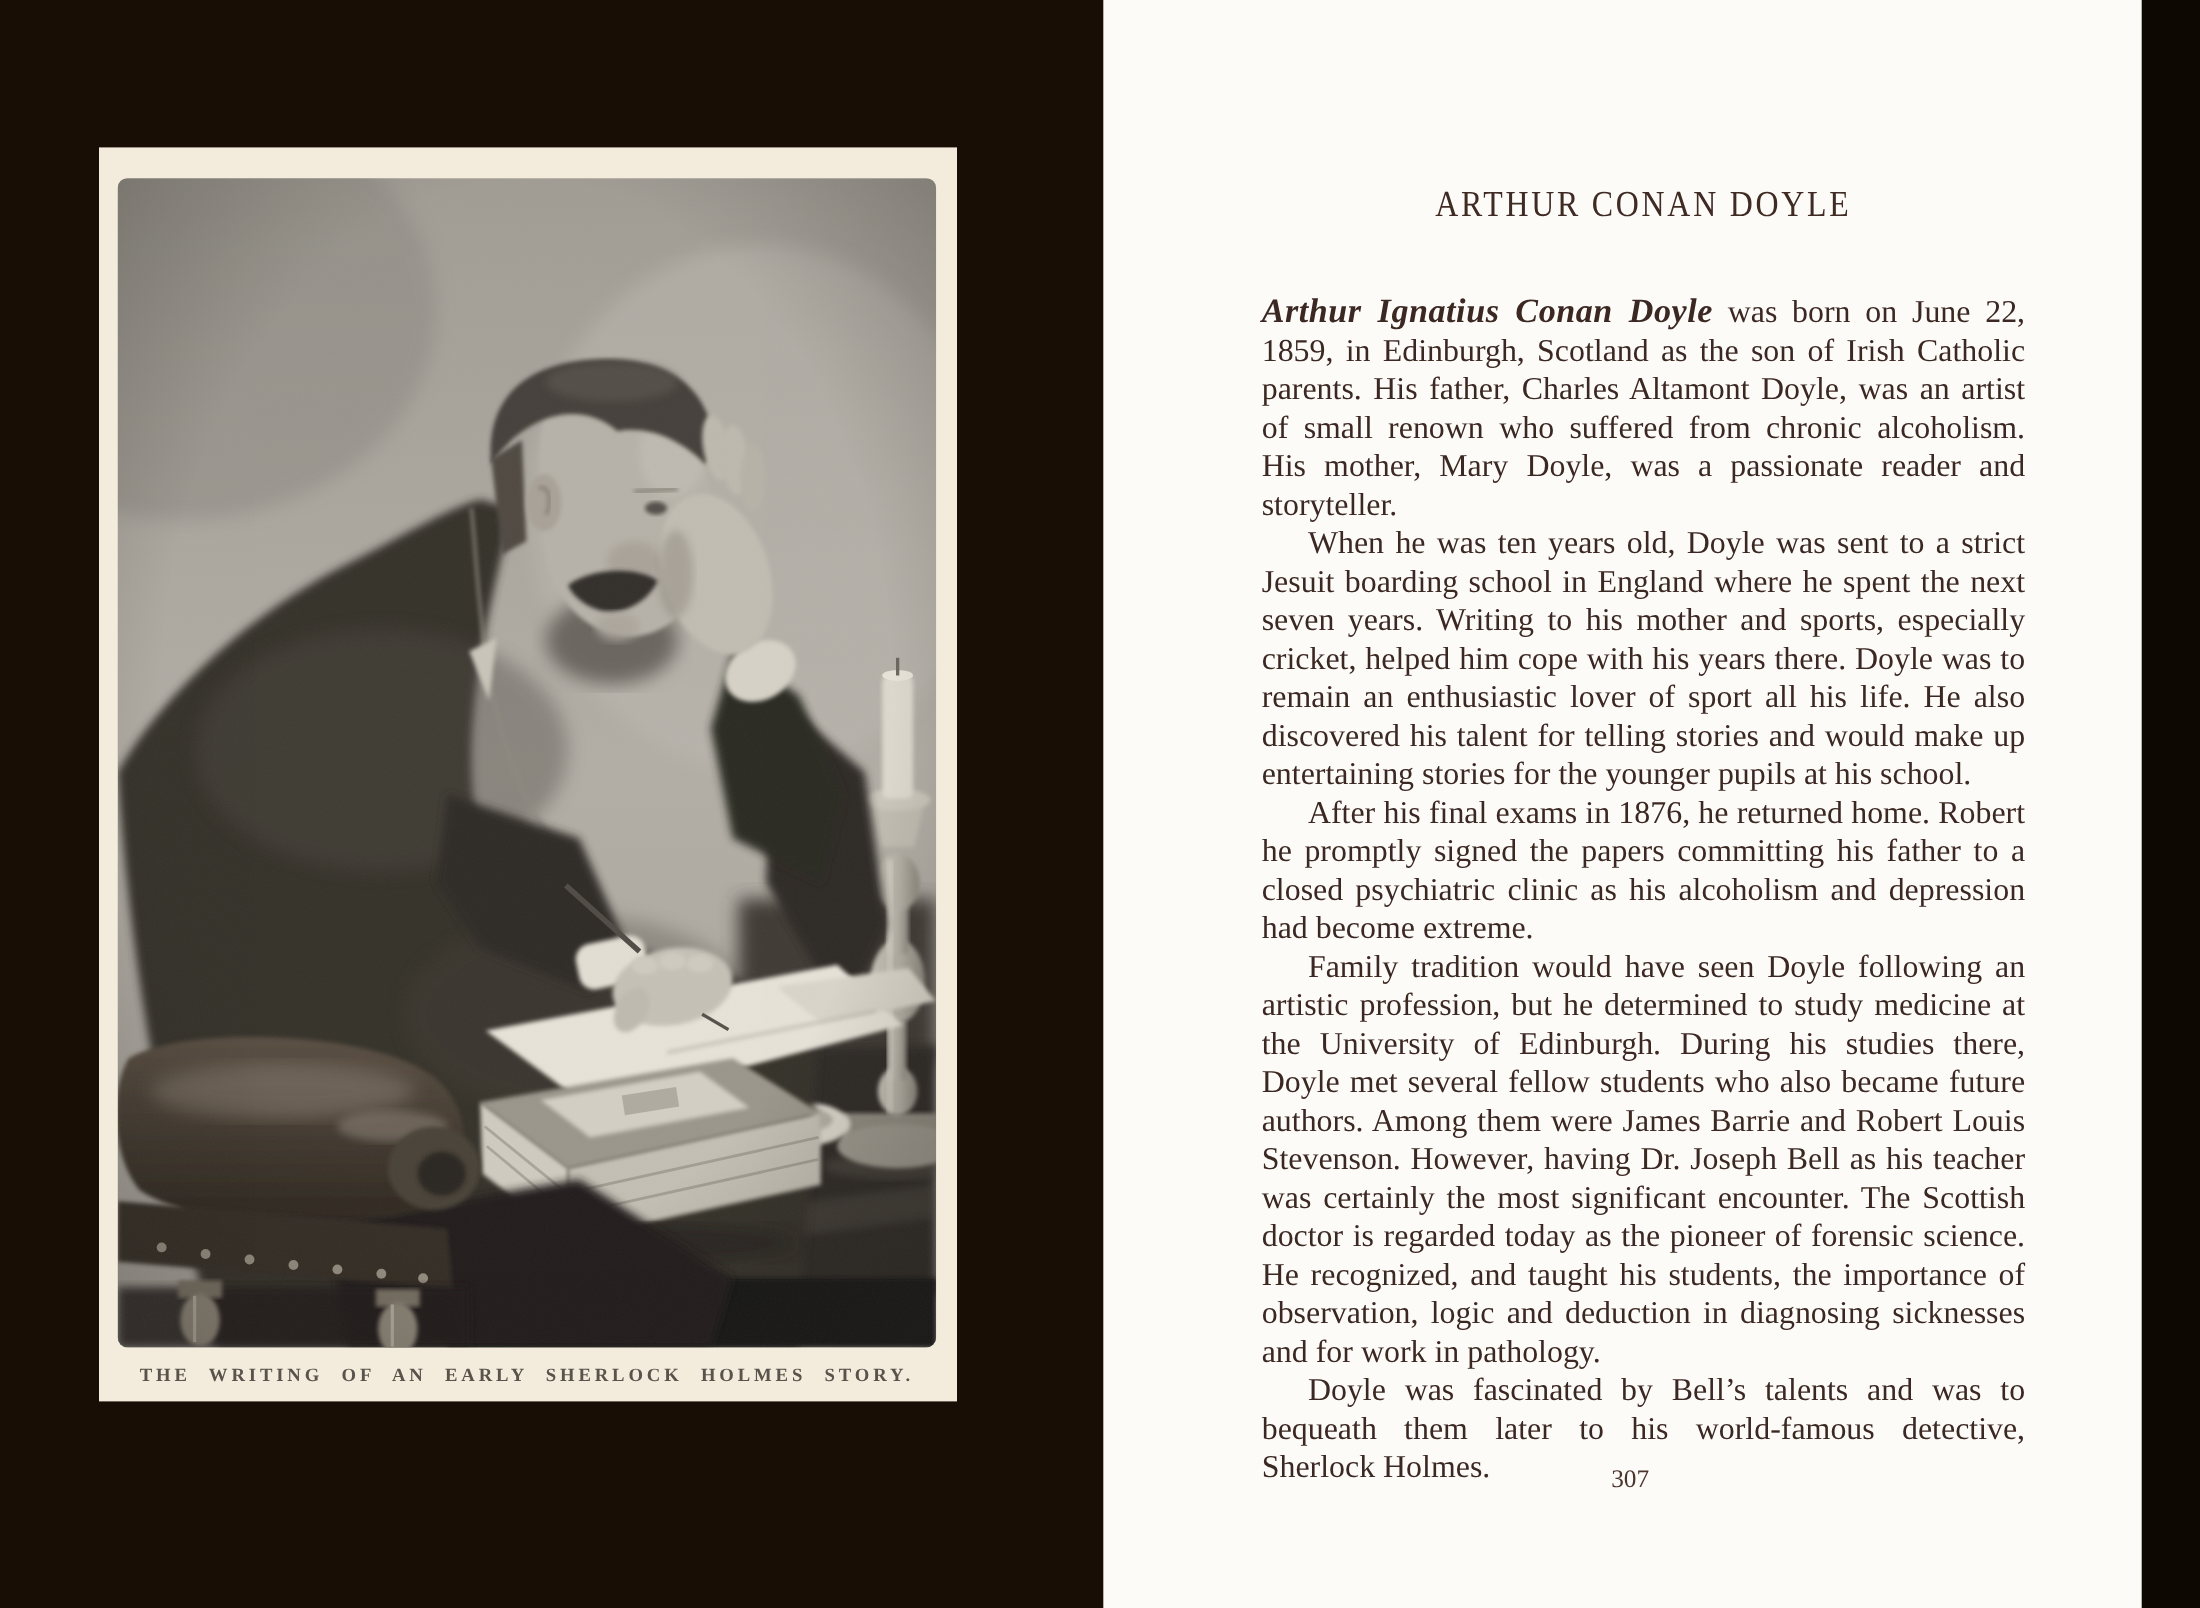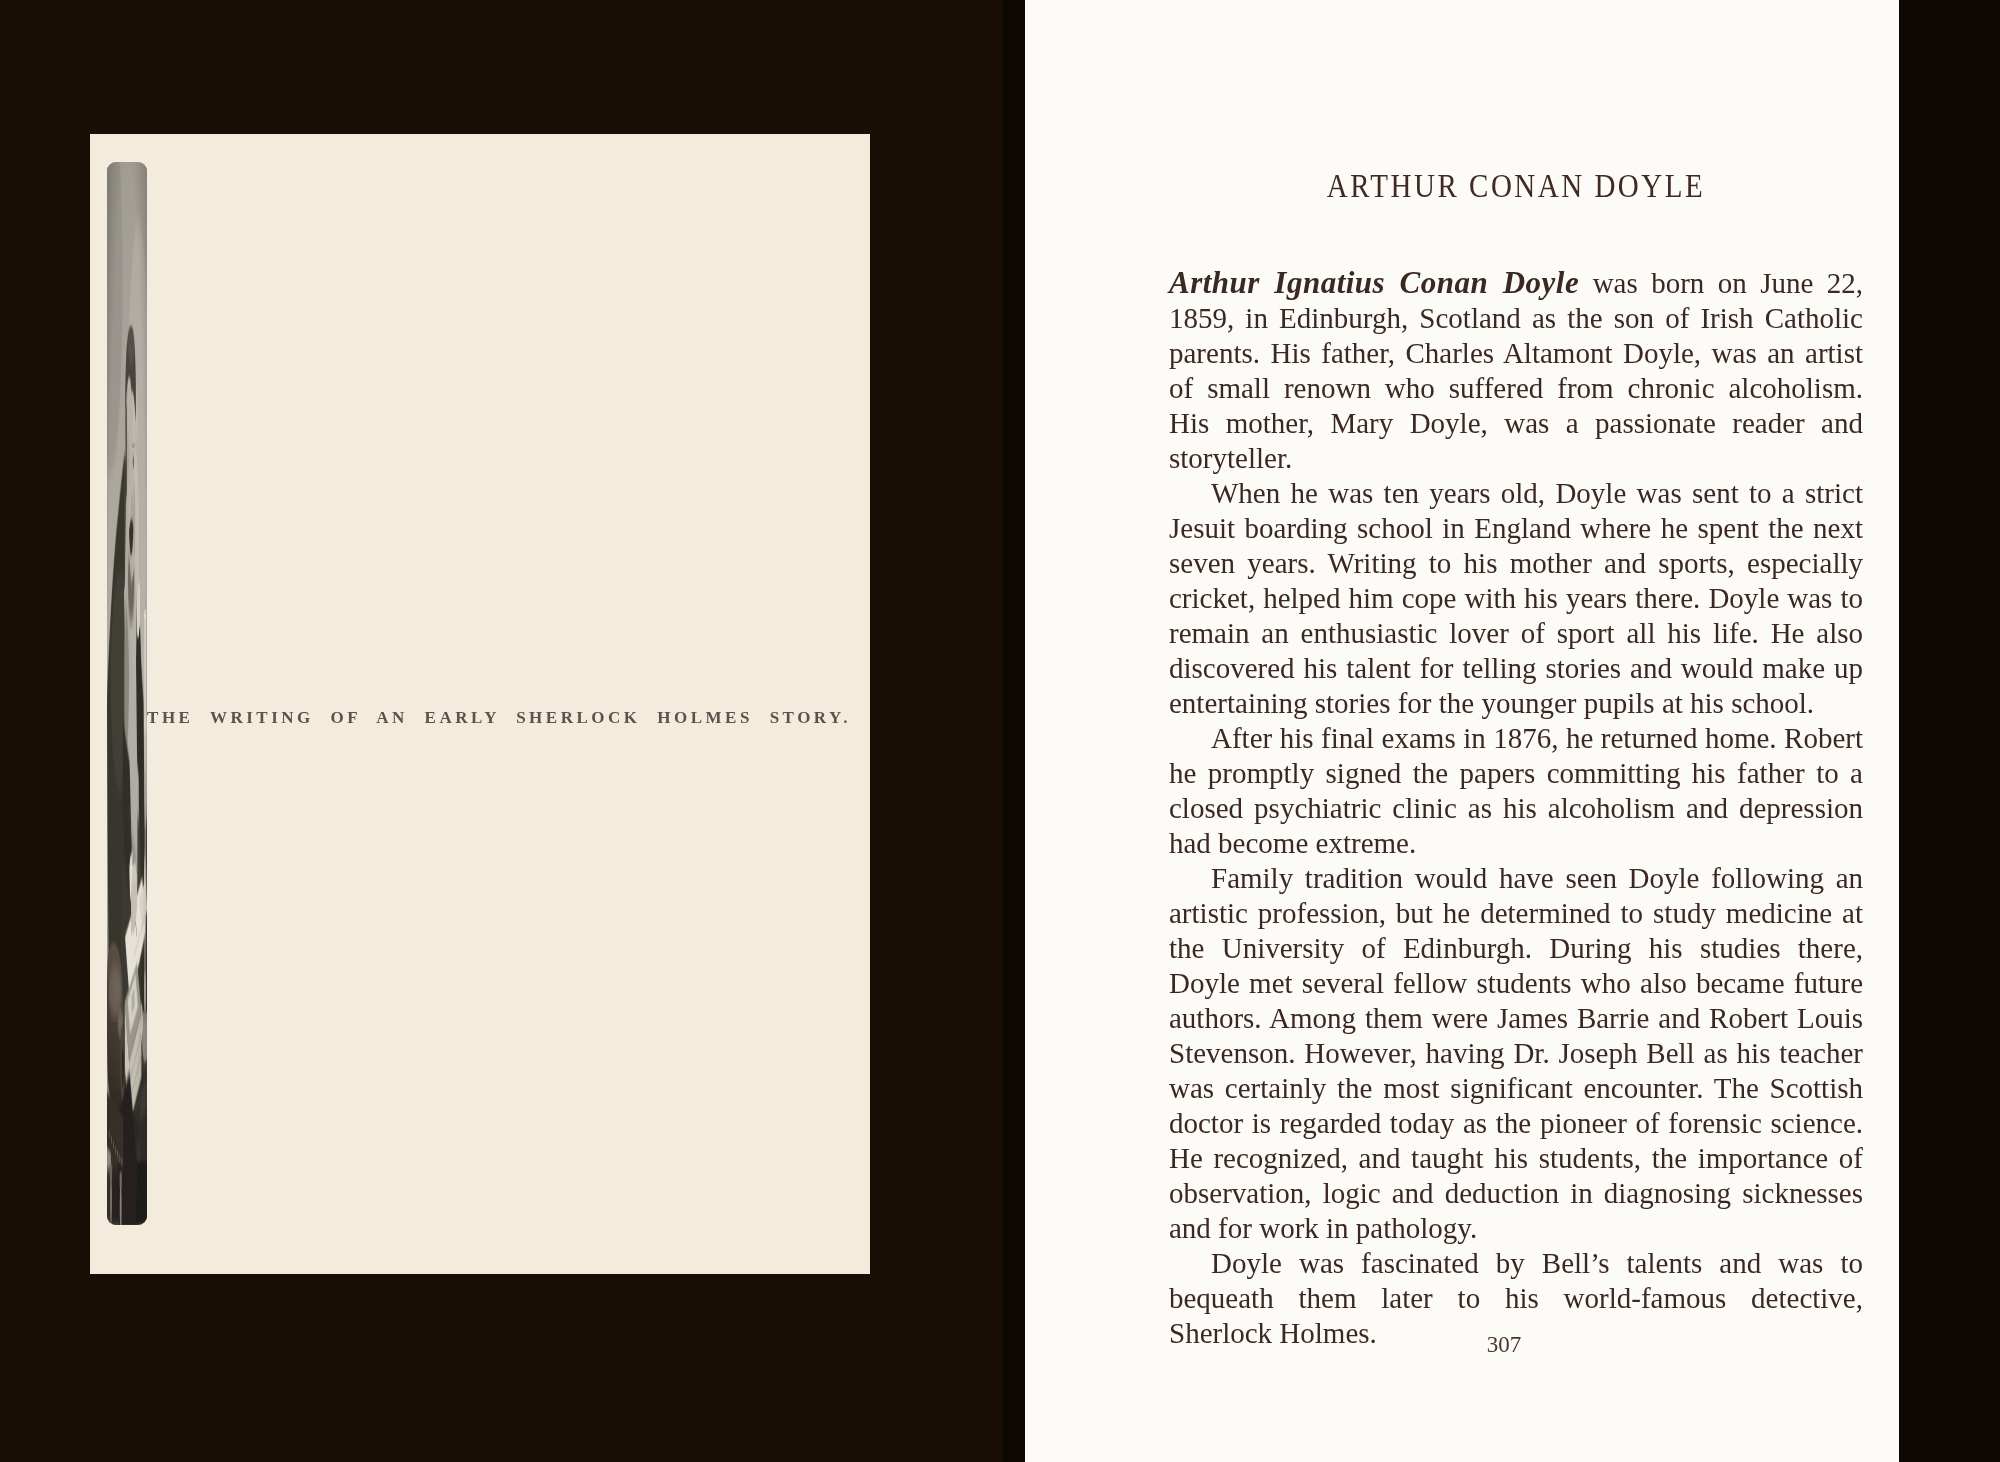--- a/index.html
+++ b/index.html
@@ -3,30 +3,30 @@
 <meta charset="utf-8">
 <style>
   html,body{margin:0;padding:0;background:#0e0803;}
   .spread{position:relative;width:2000px;height:1462px;overflow:hidden;
           font-family:"Liberation Serif",serif;}
 
   
   .page-left{position:absolute;left:0;top:0;width:1003px;height:1462px;background:#190e06;}
   .plate{position:absolute;left:90px;top:134px;width:780px;height:1140px;margin:0;
          background:#f3ecdd;box-sizing:border-box;padding:28px 19px 0 17px;
-         display:flex;flex-direction:row;}
+         display:flex;flex-direction:column;}
   .photo{width:744px;height:1063px;border-radius:9px;overflow:hidden;background:#aba79f;
          box-shadow:inset 0 0 16px 4px rgba(243,236,221,.55);position:relative;}
   .photo svg{display:block;width:100%;height:100%;}
   .plate figcaption{flex:1;display:flex;align-items:center;justify-content:center;
          font-size:17px;font-weight:600;letter-spacing:3.5px;word-spacing:9px;
          color:#5a534c;white-space:nowrap;}
 
   
-  .page-right{position:absolute;left:1003px;top:0;width:874px;height:1462px;background:#fcfbf7;margin-left:22px;}
+  .page-right{position:absolute;left:1003px;top:0;width:944px;height:1462px;background:#fcfbf7;}
   .text-col{position:absolute;left:144px;top:0;width:694px;color:#3c2823;}
   .page-title{margin:170px 0 0 0;text-align:center;font-size:29px;font-weight:normal;
          letter-spacing:2.5px;color:#3f2a24;transform:scaleY(1.15);transform-origin:center;}
   .body-text{margin-top:62px;font-size:29px;line-height:35px;text-align:justify;}
   .body-text p{margin:0;text-indent:42px;}
   .body-text p.first{text-indent:0;}
   .lead-name{font-family:Liberation Serif, serif;font-style:italic;font-weight:bold;
          font-size:31px;letter-spacing:.5px;}
   .page-number{position:absolute;left:132px;top:1332px;width:694px;text-align:center;
          font-size:23px;color:#4a342c;}

